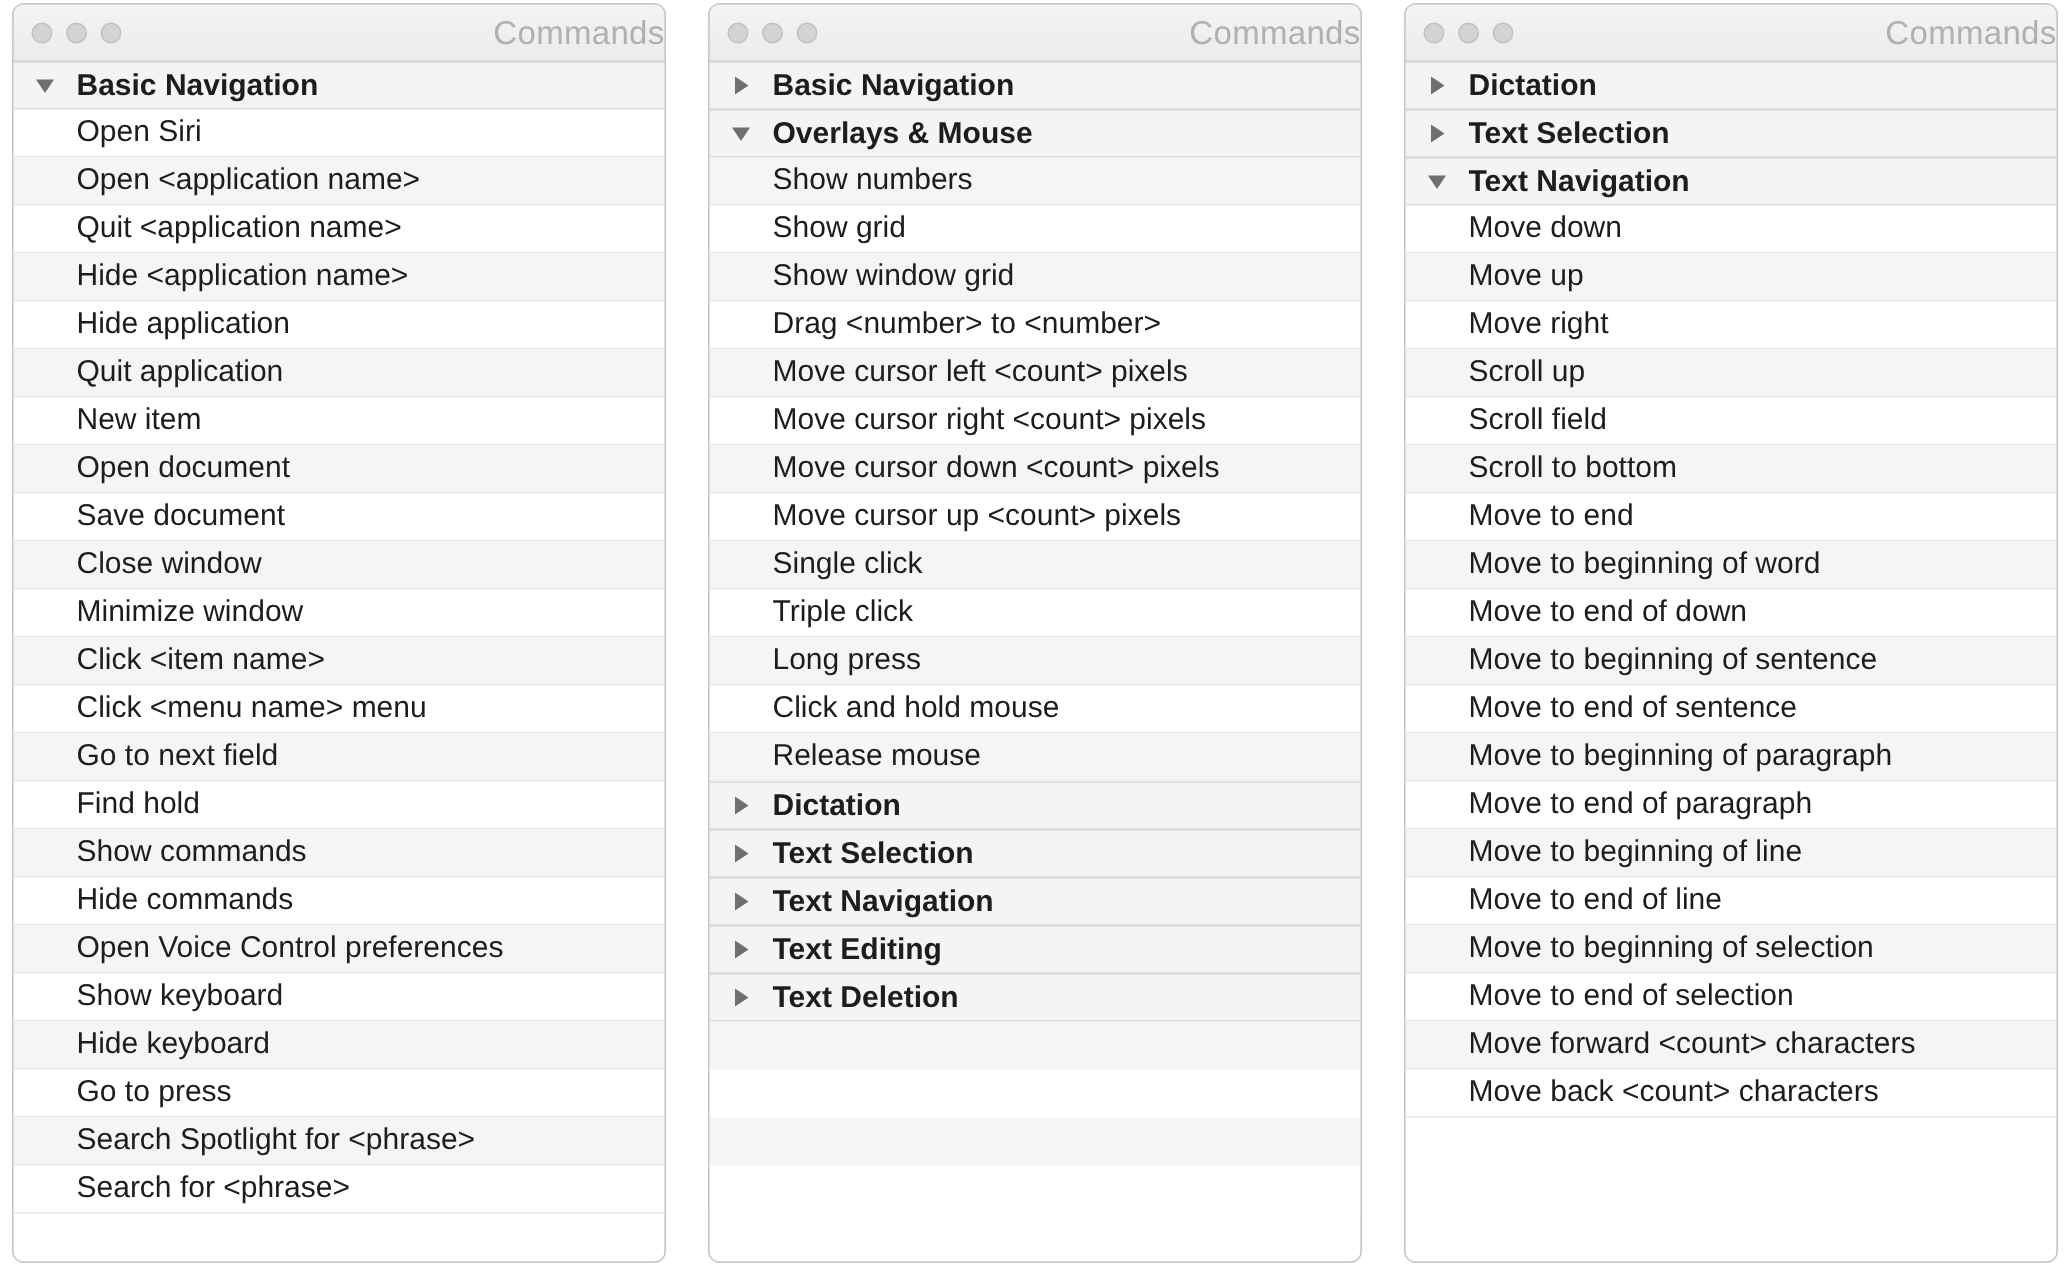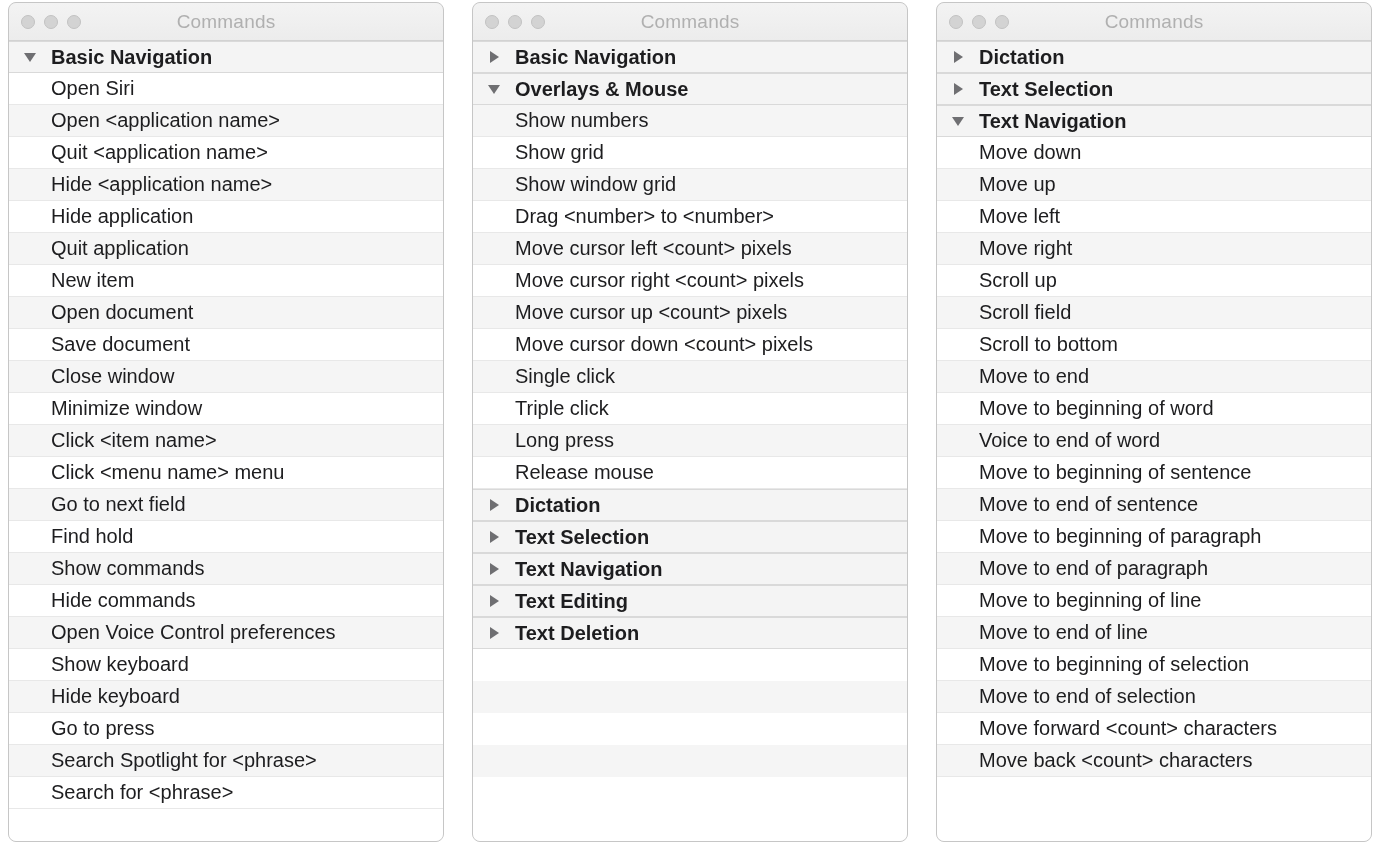--- a/index.html
+++ b/index.html
@@ -57,22 +57,22 @@
     display:flex;
     gap:9px;
   }
   .dot{
     width:14px;height:14px;border-radius:50%;
     background:var(--traffic);
     border:1px solid #c2c2c2;
   }
   .title{
     width:100%;
-    text-align:center;
-    font-size:19px;
+    text-align:right;
+    font-size:22px;
     color:var(--titlebar-fg);
     font-weight:400;
     letter-spacing:.2px;
   }
   .list{
     flex:1 1 auto;
     overflow:hidden;
     background:var(--row-odd);
     display:flex;
     flex-direction:column;
@@ -284,37 +284,41 @@
         <div class="row item">
           <span class="indent"></span>
           <span class="label">Move cursor left &lt;count&gt; pixels</span>
         </div>
         <div class="row item">
           <span class="indent"></span>
           <span class="label">Move cursor right &lt;count&gt; pixels</span>
         </div>
         <div class="row item">
           <span class="indent"></span>
+          <span class="label">Move cursor down &lt;count&gt; pixels</span>
+        </div>
+        <div class="row item">
+          <span class="indent"></span>
           <span class="label">Move cursor up &lt;count&gt; pixels</span>
         </div>
         <div class="row item">
           <span class="indent"></span>
-          <span class="label">Move cursor down &lt;count&gt; pixels</span>
-        </div>
-        <div class="row item">
-          <span class="indent"></span>
           <span class="label">Single click</span>
         </div>
         <div class="row item">
           <span class="indent"></span>
           <span class="label">Triple click</span>
         </div>
         <div class="row item">
           <span class="indent"></span>
           <span class="label">Long press</span>
+        </div>
+        <div class="row item">
+          <span class="indent"></span>
+          <span class="label">Click and hold mouse</span>
         </div>
         <div class="row item">
           <span class="indent"></span>
           <span class="label">Release mouse</span>
         </div>
         <div class="row section-header">
           <span class="indent">
             <span class="arrow right"></span>
           </span>
           <span class="label">Dictation</span>
@@ -380,24 +384,20 @@
         <div class="row item">
           <span class="indent"></span>
           <span class="label">Move down</span>
         </div>
         <div class="row item">
           <span class="indent"></span>
           <span class="label">Move up</span>
         </div>
         <div class="row item">
           <span class="indent"></span>
-          <span class="label">Move left</span>
-        </div>
-        <div class="row item">
-          <span class="indent"></span>
           <span class="label">Move right</span>
         </div>
         <div class="row item">
           <span class="indent"></span>
           <span class="label">Scroll up</span>
         </div>
         <div class="row item">
           <span class="indent"></span>
           <span class="label">Scroll field</span>
         </div>
@@ -408,21 +408,21 @@
         <div class="row item">
           <span class="indent"></span>
           <span class="label">Move to end</span>
         </div>
         <div class="row item">
           <span class="indent"></span>
           <span class="label">Move to beginning of word</span>
         </div>
         <div class="row item">
           <span class="indent"></span>
-          <span class="label">Voice to end of word</span>
+          <span class="label">Move to end of down</span>
         </div>
         <div class="row item">
           <span class="indent"></span>
           <span class="label">Move to beginning of sentence</span>
         </div>
         <div class="row item">
           <span class="indent"></span>
           <span class="label">Move to end of sentence</span>
         </div>
         <div class="row item">

